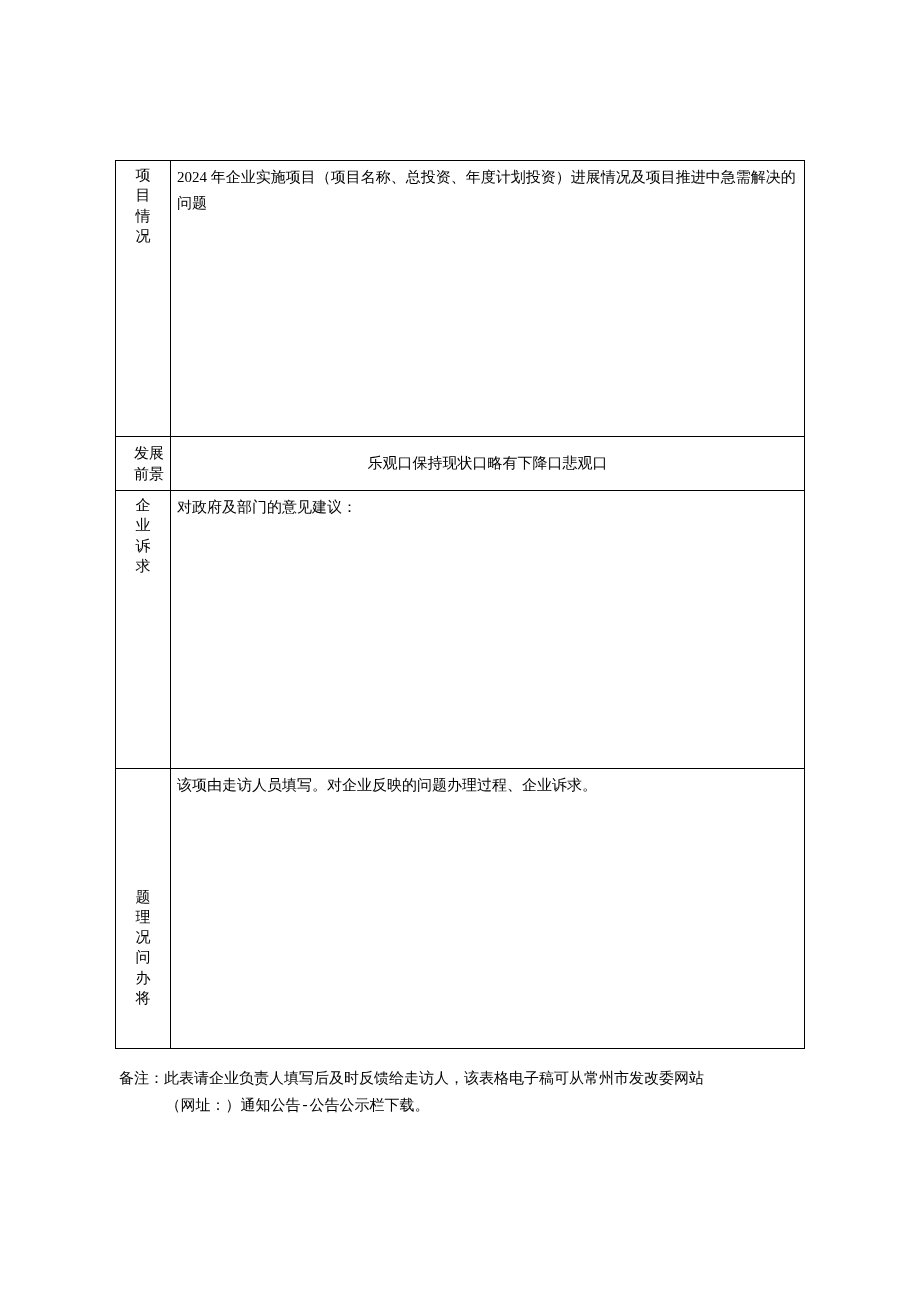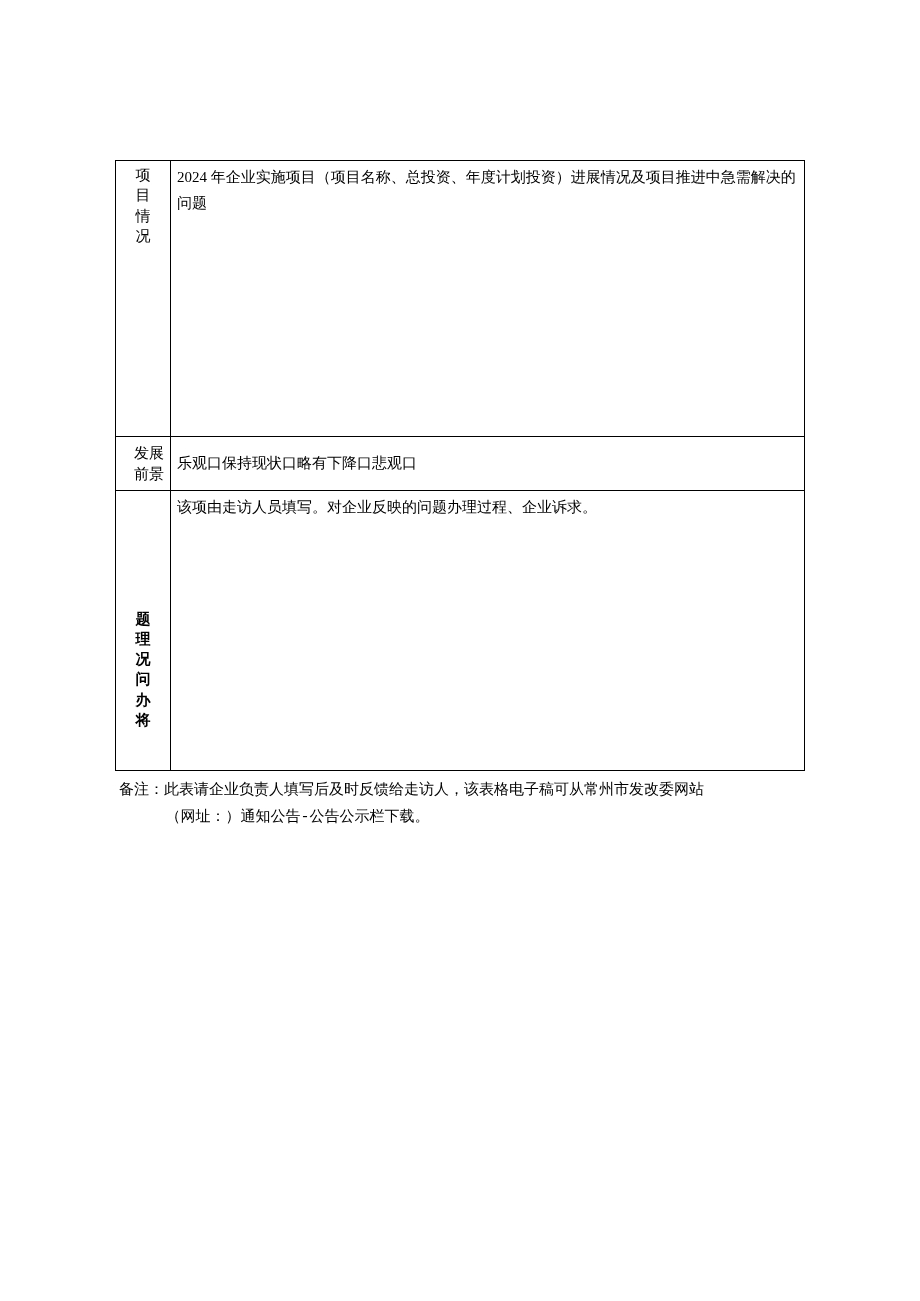--- a/index.html
+++ b/index.html
@@ -40,27 +40,27 @@
     .two-line-label {
       text-align: right;
       line-height: 1.35;
     }
     .content-cell {
       line-height: 1.7;
     }
     .row-project { height: 276px; }
     .row-outlook { height: 54px; }
     .row-outlook .label-cell { vertical-align: middle; }
-    .row-outlook .content-cell { vertical-align: middle; }
+    .row-outlook .content-cell { vertical-align: middle; text-align: center; }
     .row-appeal { height: 278px; }
     .row-handling { height: 280px; }
-    .row-handling .vertical-text { vertical-align: bottom; font-weight: bold; }
+    .row-handling .vertical-text { vertical-align: bottom; }
     .row-handling .label-cell { vertical-align: bottom; padding-bottom: 40px; }
     .footnote {
-      margin-top: 5px;
+      margin-top: 16px;
       line-height: 1.85;
       padding-left: 4px;
     }
     .footnote-line2 {
       padding-left: 3.1em;
       font-family: Liberation Mono, monospace;
     }
   </style>
 </head>
 <body>
@@ -74,20 +74,26 @@
     <td class="content-cell">2024 年企业实施项目（项目名称、总投资、年度计划投资）进展情况及项目推进中急需解决的问题</td>
   </tr>
   <tr class="row-outlook">
     <td class="label-cell">
       <div class="two-line-label">
         <span style="display:inline-block;width:2em;word-break:break-all;line-height:1.35;">发展前景</span>
       </div>
     </td>
     <td class="content-cell">乐观口保持现状口略有下降口悲观口</td>
   </tr>
+  <tr class="row-appeal">
+    <td class="label-cell">
+      <span class="vertical-text">企业诉求</span>
+    </td>
+    <td class="content-cell">对政府及部门的意见建议：</td>
+  </tr>
   <tr class="row-handling">
     <td class="label-cell">
       <span class="vertical-text">题理况问办将</span>
     </td>
     <td class="content-cell">该项由走访人员填写。对企业反映的问题办理过程、企业诉求。</td>
   </tr>
 </tbody>
   </table>
 
 <div class="footnote">

